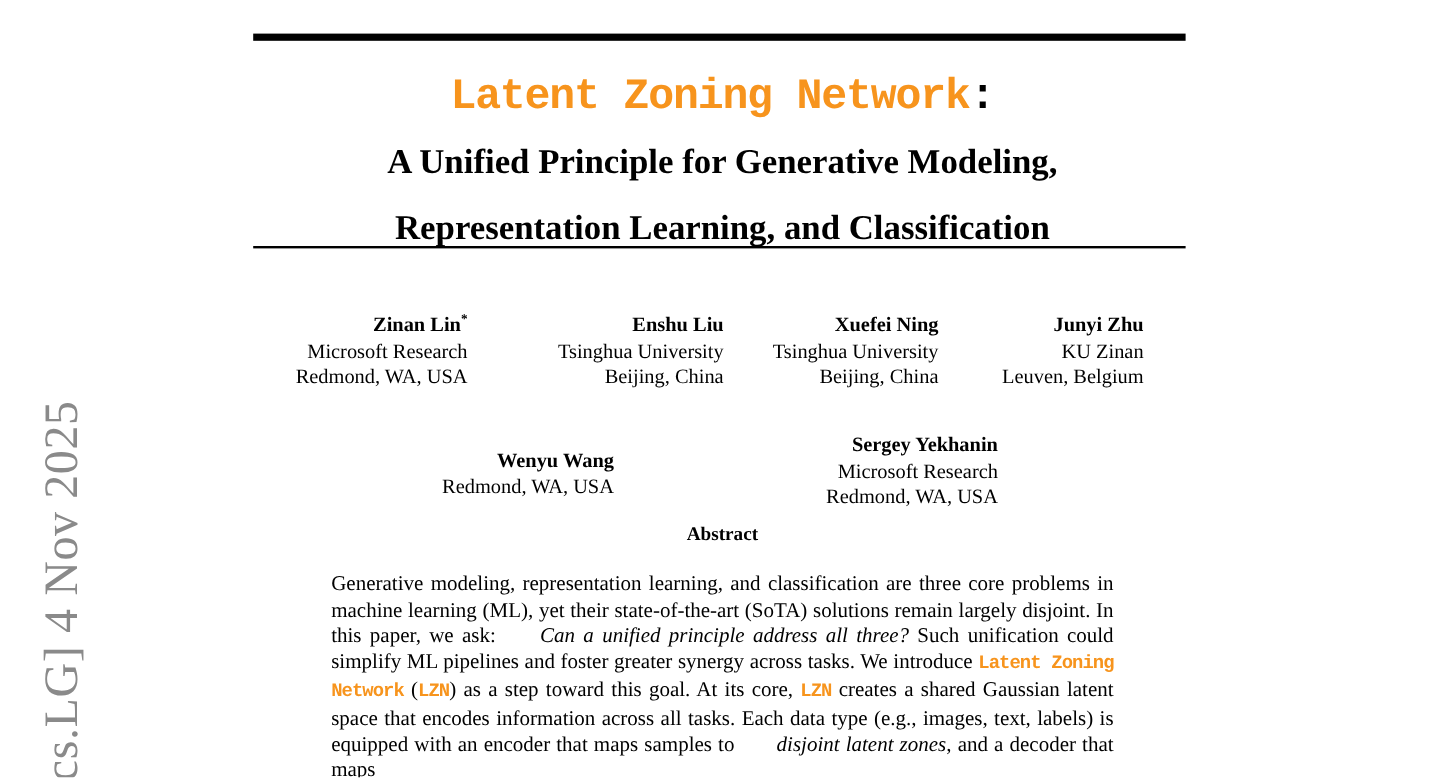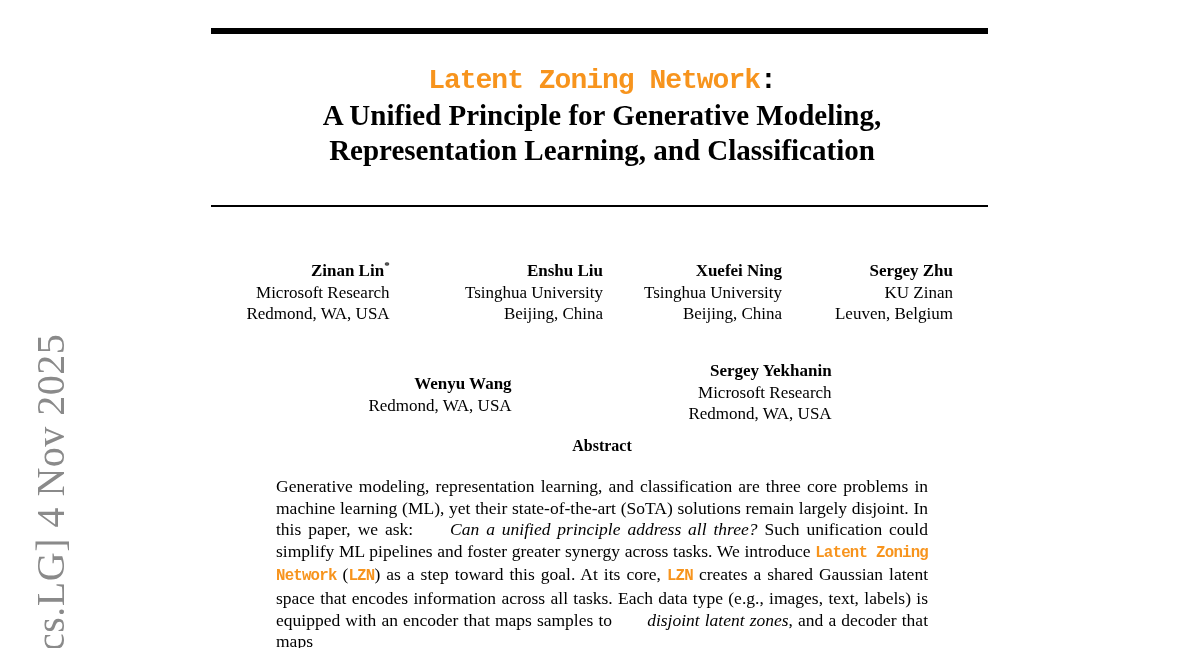--- a/index.html
+++ b/index.html
@@ -39,22 +39,22 @@
   .rule-thin  { top: 205px; height: 2px; }
 
   
   .title-block {
     position: absolute;
     left: 176px;
     top: 61px;
     width: 852px;
     text-align: center;
   }
-  .title-line { line-height: 35px; font-size: 29px; font-weight: bold; }
-  .title-line1 { line-height: 35px; font-size: 28px; }
+  .title-line { line-height: 35px; font-size: 29px; font-weight: bold; margin-top: 20px; }
+  .title-line1 { line-height: 35px; font-size: 36px; }
   .title-line1 .mono {
     font-family: "Liberation Mono", monospace;
     color: var(--accent);
     font-weight: bold;
     letter-spacing: -1px;
   }
   .title-line1 .colon { color: #000; }
 
   
   .author {
@@ -122,21 +122,21 @@
     <div class="author-name"><span>Enshu Liu</span></div>
     <div class="affil">Tsinghua University</div>
     <div class="affil">Beijing, China</div>
   </div>
   <div class="author" style="left:713px; top:260px">
     <div class="author-name"><span>Xuefei Ning</span></div>
     <div class="affil">Tsinghua University</div>
     <div class="affil">Beijing, China</div>
   </div>
   <div class="author" style="left:894px; top:260px">
-    <div class="author-name"><span>Sergey Zhu</span></div>
+    <div class="author-name"><span>Junyi Zhu</span></div>
     <div class="affil">KU Zinan</div>
     <div class="affil">Leuven, Belgium</div>
   </div>
 
   <div class="author" style="left:440px; top:373px">
     <div class="author-name"><span>Wenyu Wang</span></div>
     <div class="affil">Redmond, WA, USA</div>
   </div>
   <div class="author" style="left:760px; top:360px">
     <div class="author-name"><span>Sergey Yekhanin</span></div>

